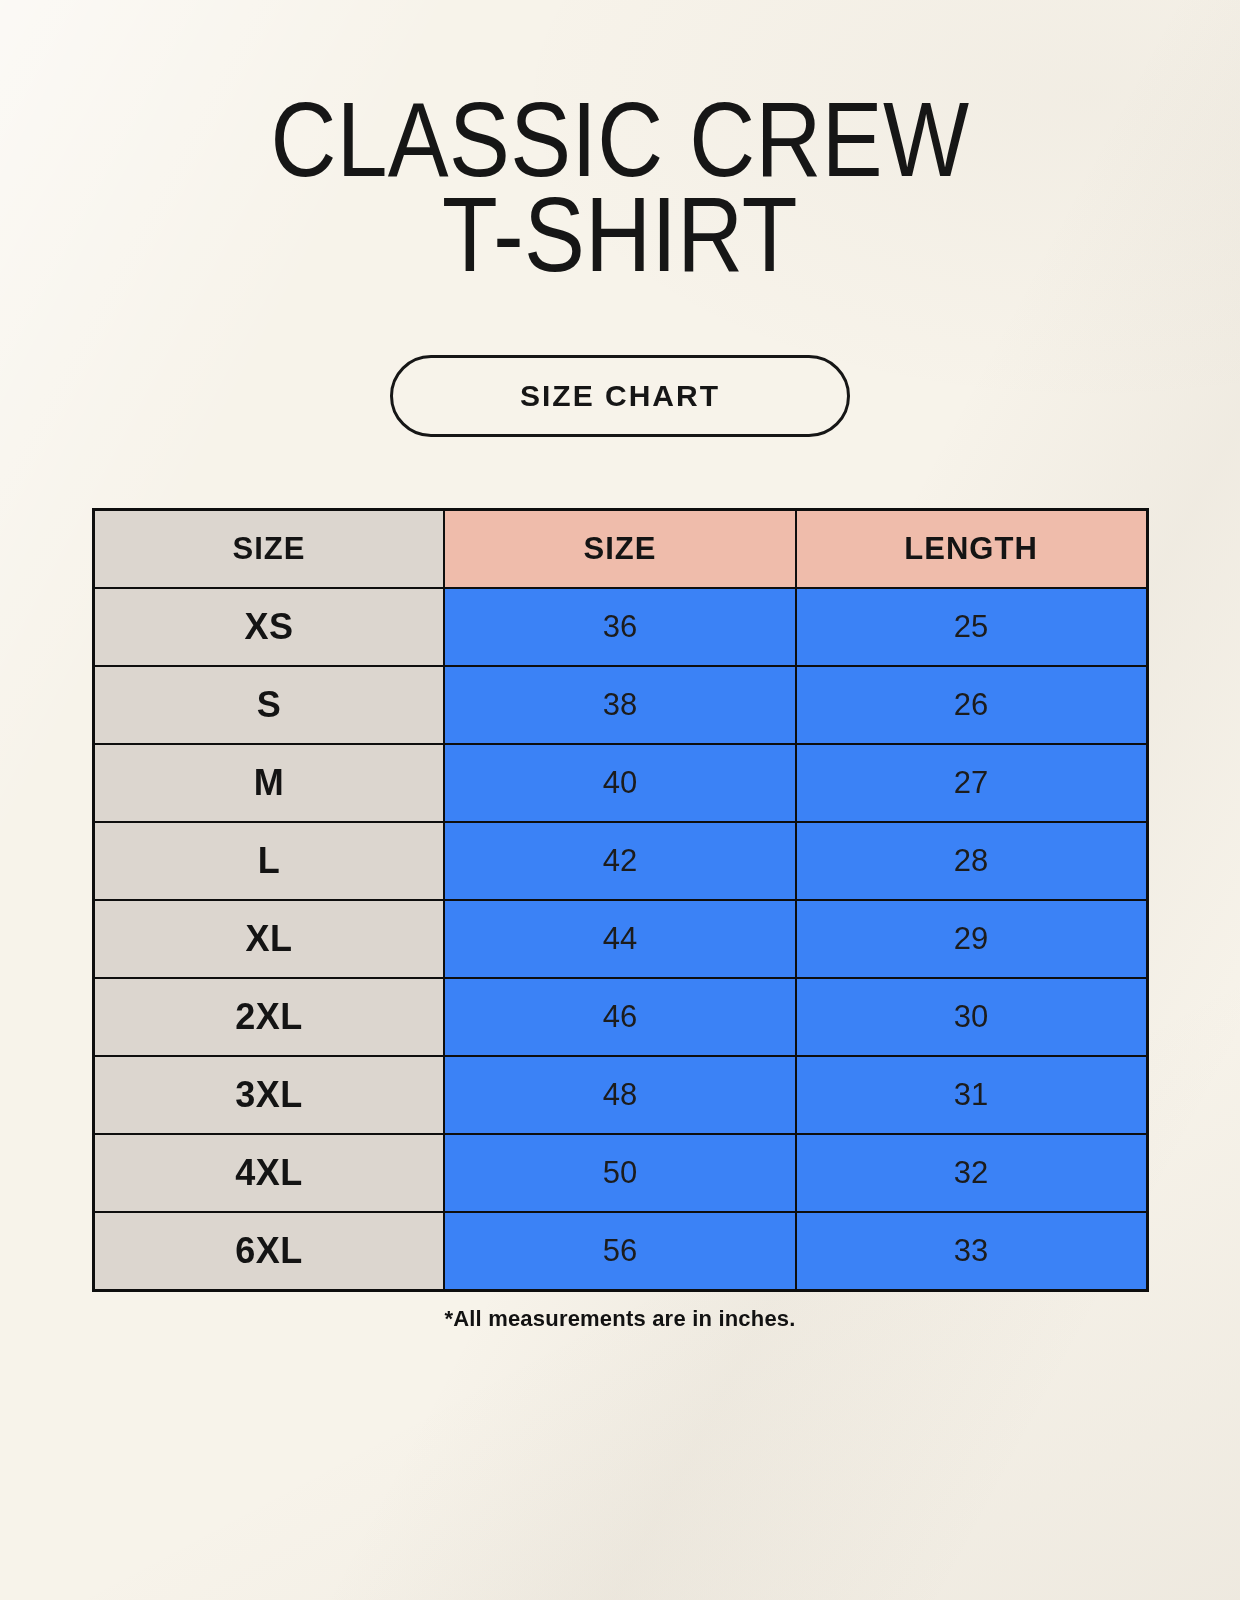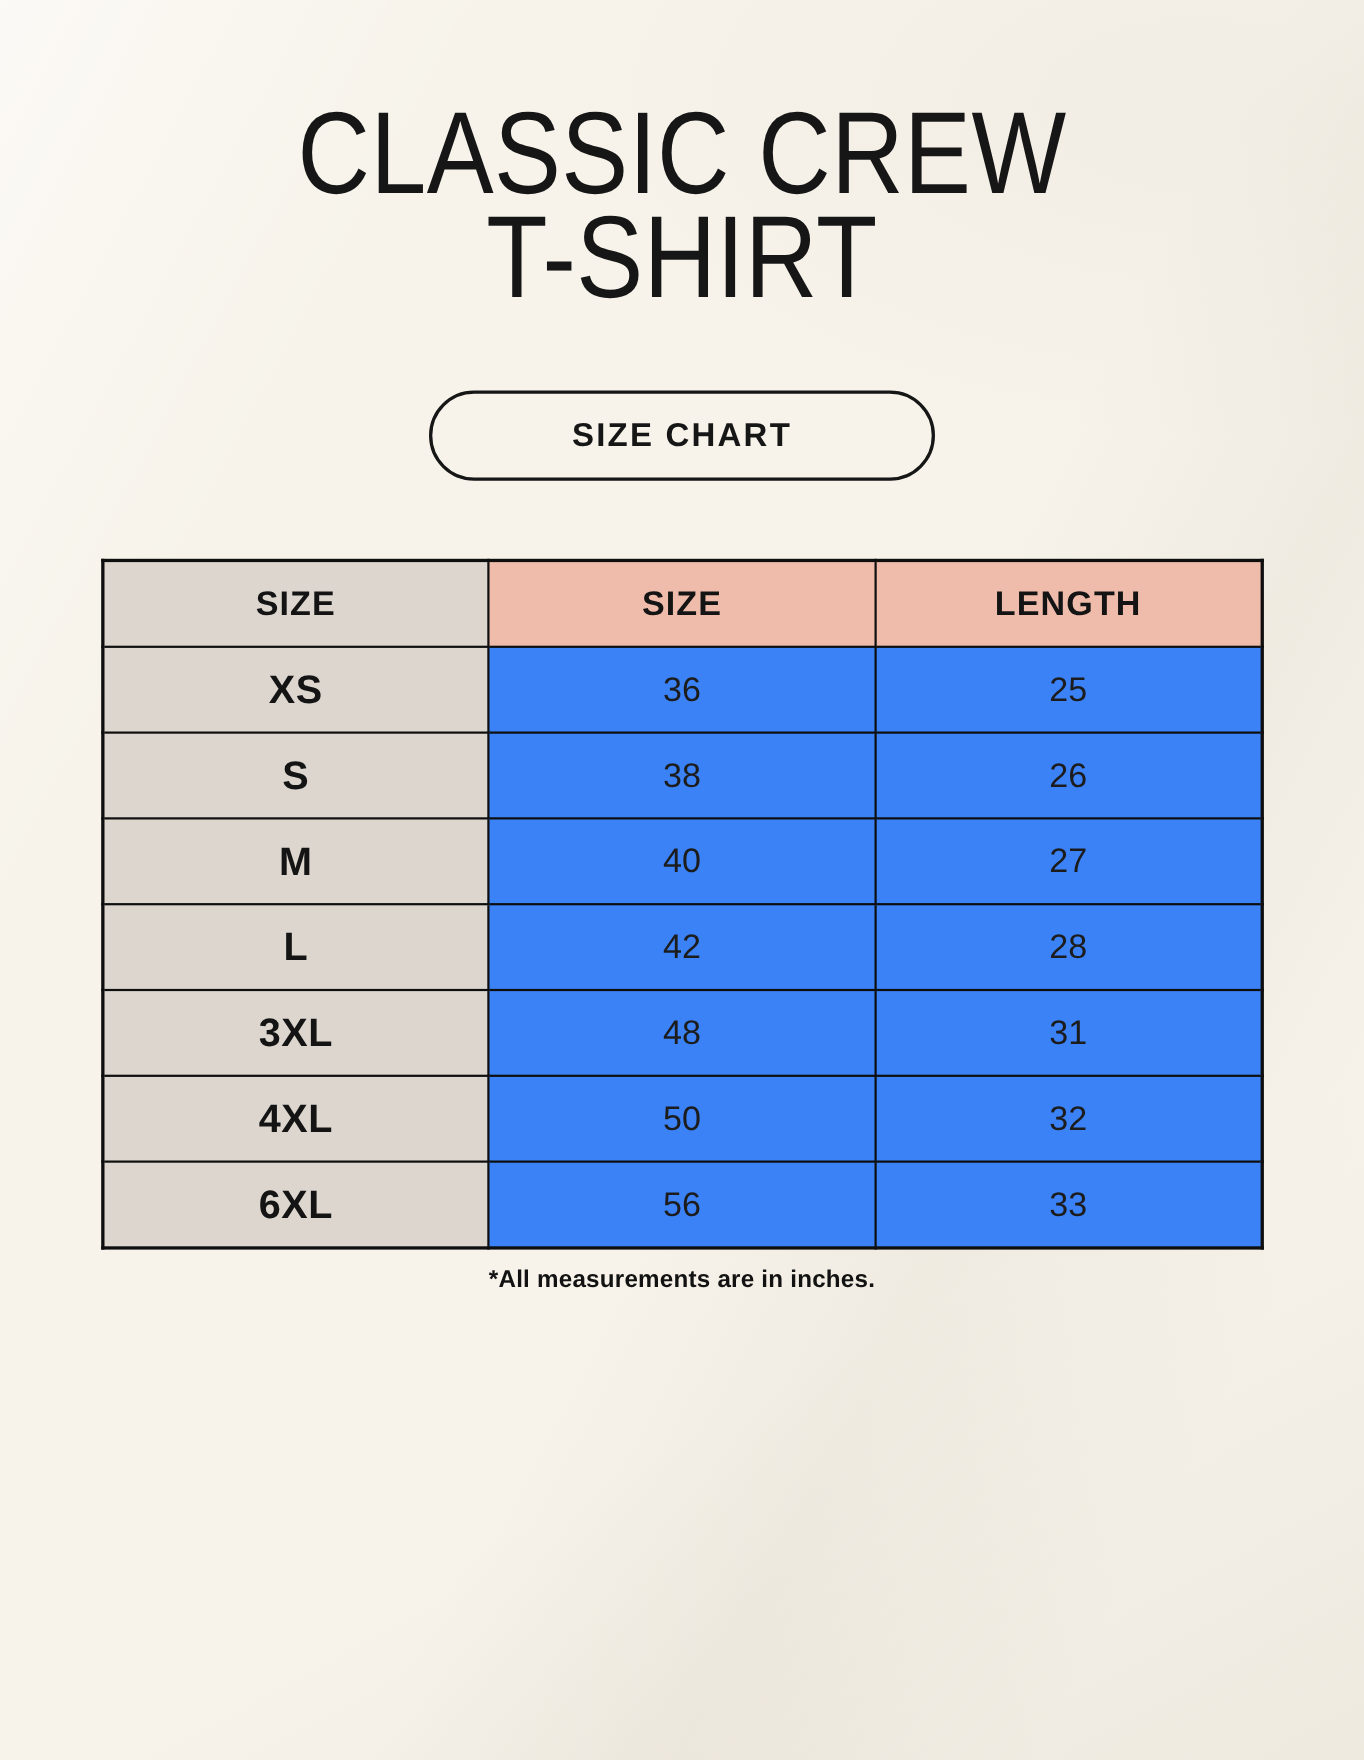--- a/index.html
+++ b/index.html
@@ -128,20 +128,30 @@
         <td class="row-label">M</td>
         <td class="data-cell">40</td>
         <td class="data-cell">27</td>
       </tr>
       <tr>
         <td class="row-label">L</td>
         <td class="data-cell">42</td>
         <td class="data-cell">28</td>
       </tr>
       <tr>
+        <td class="row-label">XL</td>
+        <td class="data-cell">44</td>
+        <td class="data-cell">29</td>
+      </tr>
+      <tr>
+        <td class="row-label">2XL</td>
+        <td class="data-cell">46</td>
+        <td class="data-cell">30</td>
+      </tr>
+      <tr>
         <td class="row-label">3XL</td>
         <td class="data-cell">48</td>
         <td class="data-cell">31</td>
       </tr>
       <tr>
         <td class="row-label">4XL</td>
         <td class="data-cell">50</td>
         <td class="data-cell">32</td>
       </tr>
       <tr>

